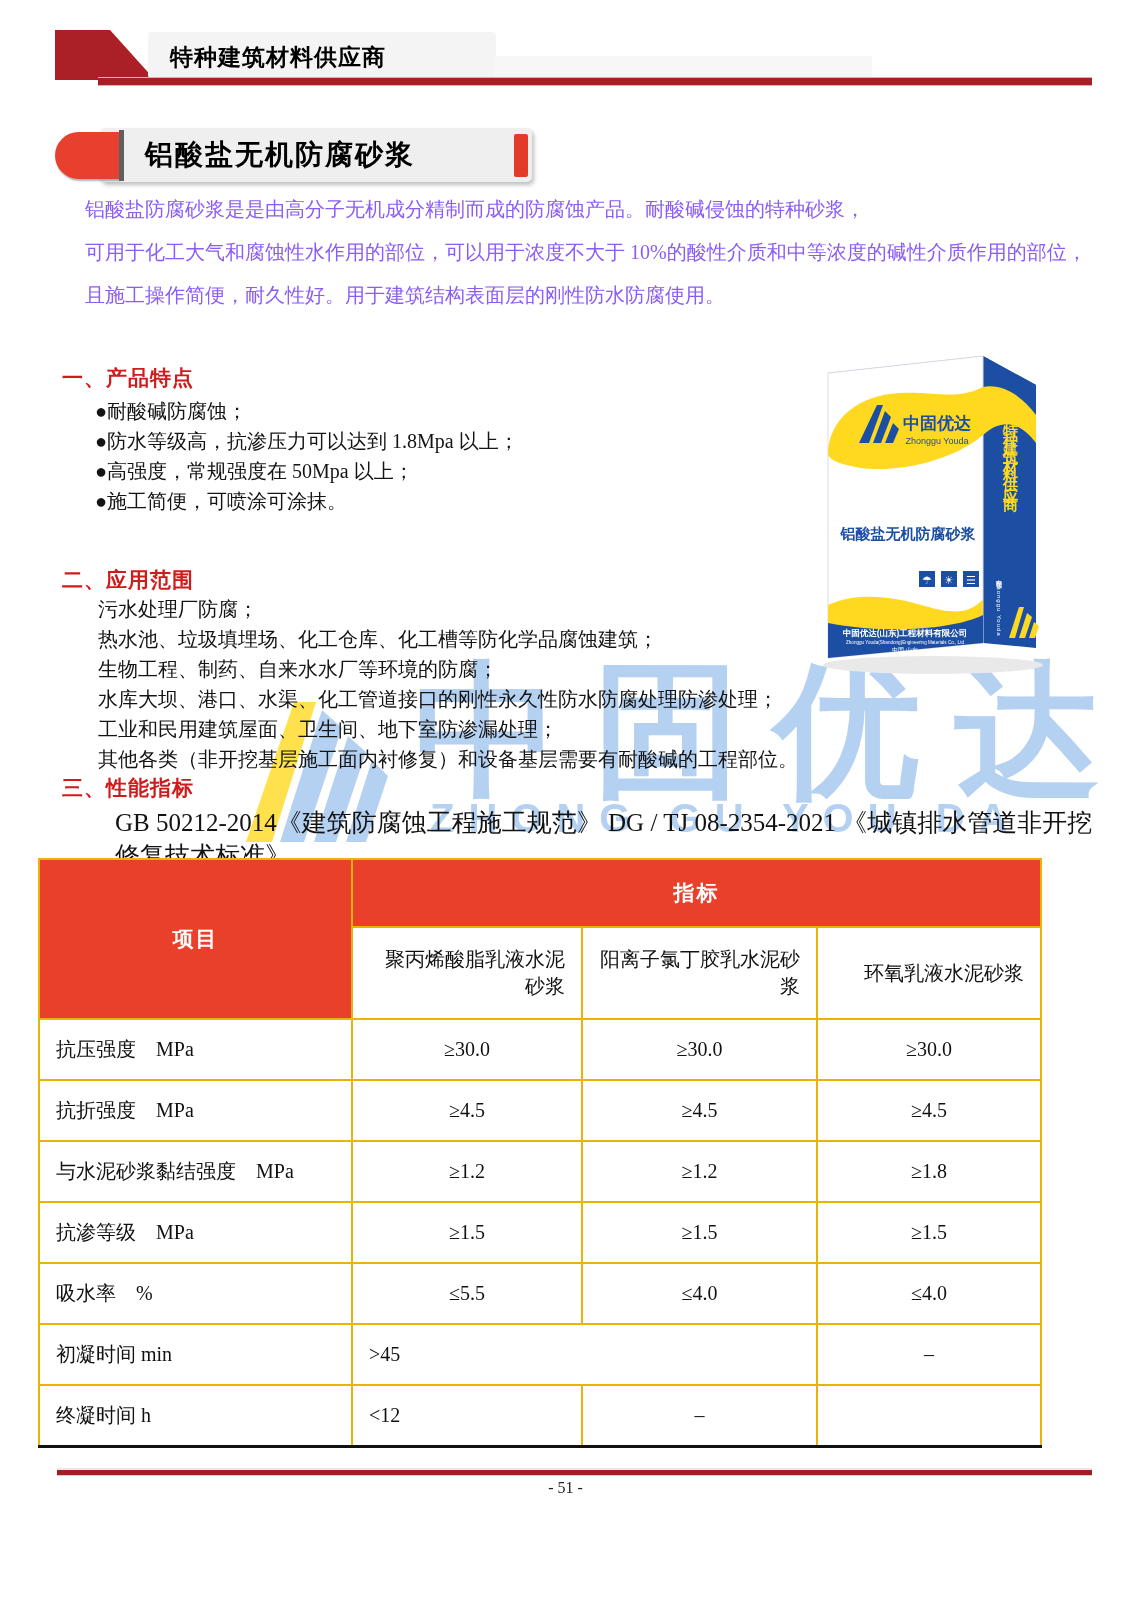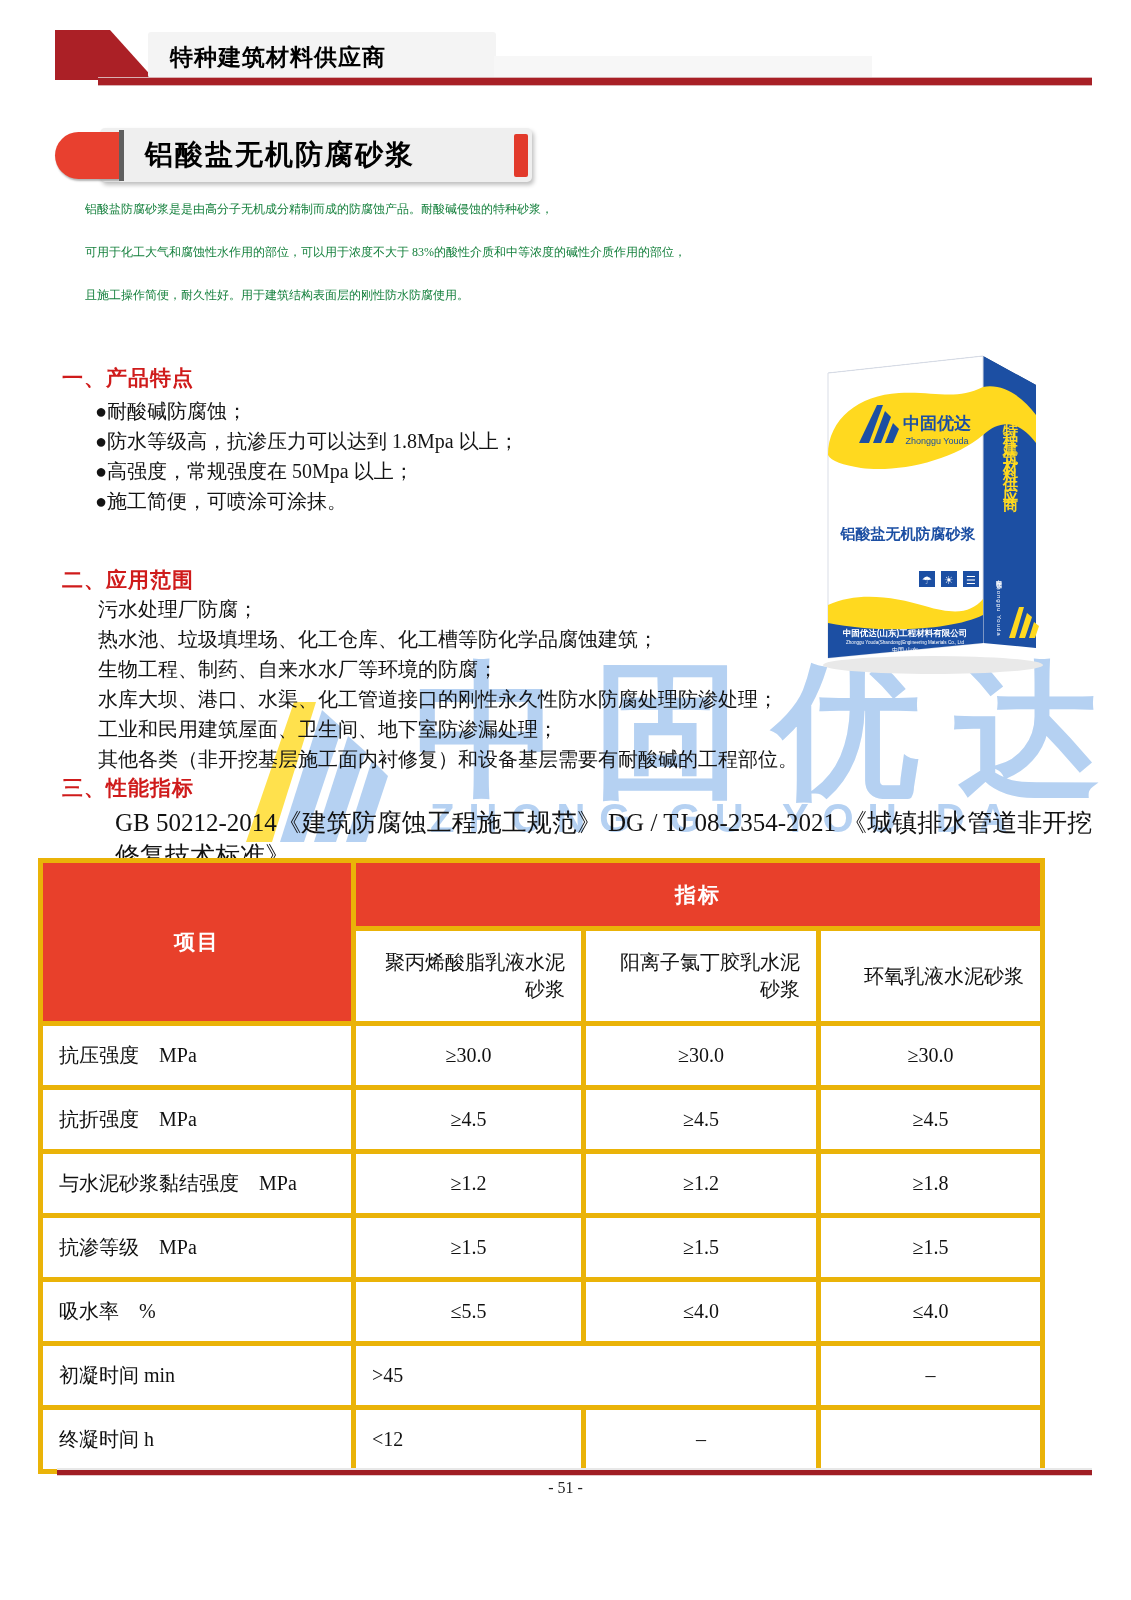--- a/index.html
+++ b/index.html
@@ -22,42 +22,42 @@
   .tbar-gray{left:100px;top:128px;width:432px;height:54px;background:#efefef;border-radius:5px;
              box-shadow:2px 3px 4px rgba(0,0,0,0.25);}
   .tbar-pill{left:55px;top:132px;width:64px;height:47px;background:#e8402f;
              border-radius:24px 0 0 24px;box-shadow:1px 2px 2px rgba(0,0,0,0.3);}
   .tbar-line{left:119px;top:130px;width:5px;height:51px;background:#5f5f5f;}
   .tbar-text{left:145px;top:136px;font-family:"Liberation Sans","DejaVu Sans",sans-serif;
              font-weight:bold;font-size:28px;letter-spacing:2px;color:#000;}
   .tbar-right{left:514px;top:134px;width:14px;height:43px;background:#e23a2b;border-radius:2px;}
 
   
-  .intro{left:45px;top:194px;width:1047px;font-size:12px;line-height:30px;color:#15803d;}
+  .intro{left:45px;top:194px;width:1047px;font-size:20px;line-height:30px;color:#8b5cf6;}
   .intro p{margin:0 0 13px 0;text-indent:40px;}
 
   
   .sec-h{font-family:"Liberation Sans","DejaVu Sans",sans-serif;font-weight:bold;
          font-size:21px;color:#cf1b1b;letter-spacing:1px;}
   .feat-list{left:95px;top:396px;font-size:20px;line-height:30px;color:#141414;}
   .app-list{left:98px;top:594px;font-size:20px;line-height:30px;color:#141414;}
   .std-line{left:115px;top:806px;width:980px;font-size:25px;color:#121212;}
 
   
   .wm{left:228px;top:656px;z-index:1;}
   .wm-cn{position:absolute;left:186px;top:0px;font-family:"Liberation Sans","DejaVu Sans",sans-serif;
          font-weight:bold;font-size:146px;line-height:150px;letter-spacing:34px;color:#b5d1f2;white-space:nowrap;}
   .wm-en{position:absolute;left:202px;top:140px;font-family:"Liberation Sans","DejaVu Sans",sans-serif;
          font-weight:bold;font-size:40px;letter-spacing:14px;color:#b5d1f2;white-space:nowrap;}
 
   
   .ptable{left:38px;top:858px;z-index:2;}
   table.perf{border-collapse:collapse;table-layout:fixed;width:1002px;background:#ffffff;
              font-size:20px;}
-  table.perf td,table.perf th{border:5px solid #eab308;padding:16px;vertical-align:middle;margin-top:38px;}
+  table.perf td,table.perf th{border:2px solid #eab308;padding:16px;vertical-align:middle;margin-top:38px;}
   table.perf{border:2px solid #111;border-bottom:3px solid #111;}
   .hd-red{background:#e8402b;color:#ffffff;font-family:"Liberation Sans","DejaVu Sans",sans-serif;
           font-weight:bold;font-size:21px;text-align:center;letter-spacing:2px;}
   .sub-hd{font-size:20px;text-align:right;padding-left:5px;height:58px;font-weight:normal;}
   .lbl{text-align:left;padding-left:70px;}
   .val{text-align:center;}
   .val-left{text-align:left;padding-left:78px;}
   td.no-r{border-right:none;}
   td.no-l{border-left:none;}
 
@@ -92,21 +92,21 @@
   <div class="abs hdr-rule z1"></div>
 
   <div class="abs tbar-gray z1"></div>
   <div class="abs tbar-pill z1"></div>
   <div class="abs tbar-line z1"></div>
   <div class="abs tbar-text z1">铝酸盐无机防腐砂浆</div>
   <div class="abs tbar-right z1"></div>
 
   <div class="abs intro z1">
     <p>铝酸盐防腐砂浆是是由高分子无机成分精制而成的防腐蚀产品。耐酸碱侵蚀的特种砂浆，</p>
-    <p>可用于化工大气和腐蚀性水作用的部位，可以用于浓度不大于 83%的酸性介质和中等浓度的碱性介质作用的部位，</p>
+    <p>可用于化工大气和腐蚀性水作用的部位，可以用于浓度不大于 10%的酸性介质和中等浓度的碱性介质作用的部位，</p>
     <p>且施工操作简便，耐久性好。用于建筑结构表面层的刚性防水防腐使用。</p>
   </div>
 
   <div class="abs sec-h z1" style="left:62px;top:364px;">一、产品特点</div>
   <div class="abs feat-list z1">
     <div>●耐酸碱防腐蚀；</div>
     <div>●防水等级高，抗渗压力可以达到 1.8Mpa 以上；</div>
     <div>●高强度，常规强度在 50Mpa 以上；</div>
     <div>●施工简便，可喷涂可涂抹。</div>
   </div>

